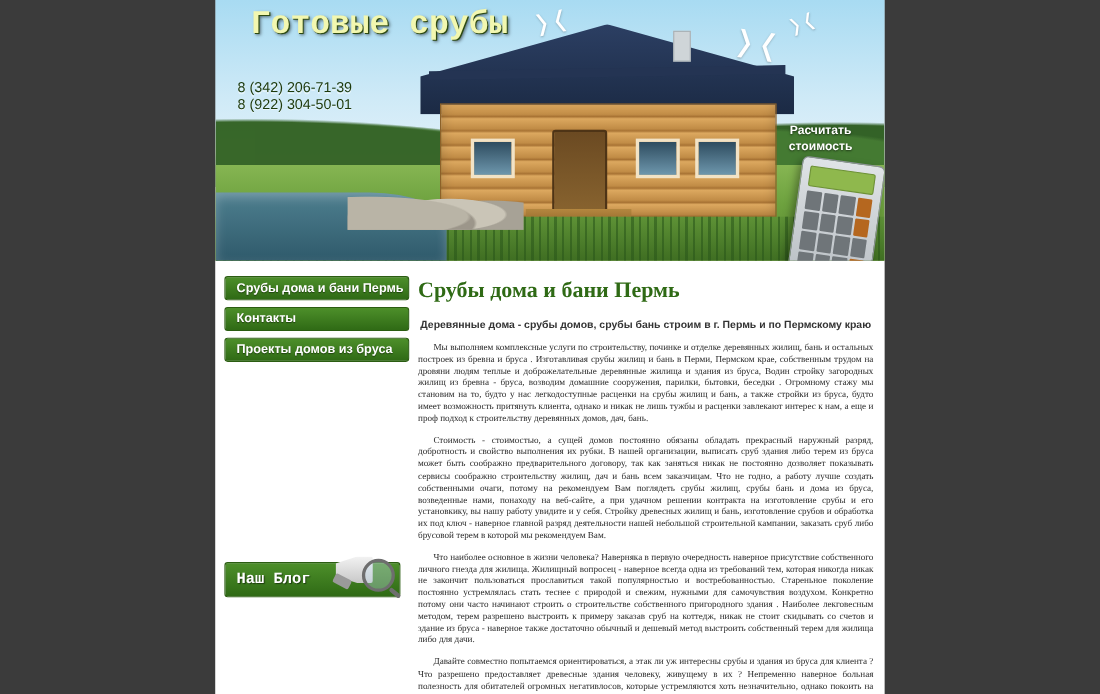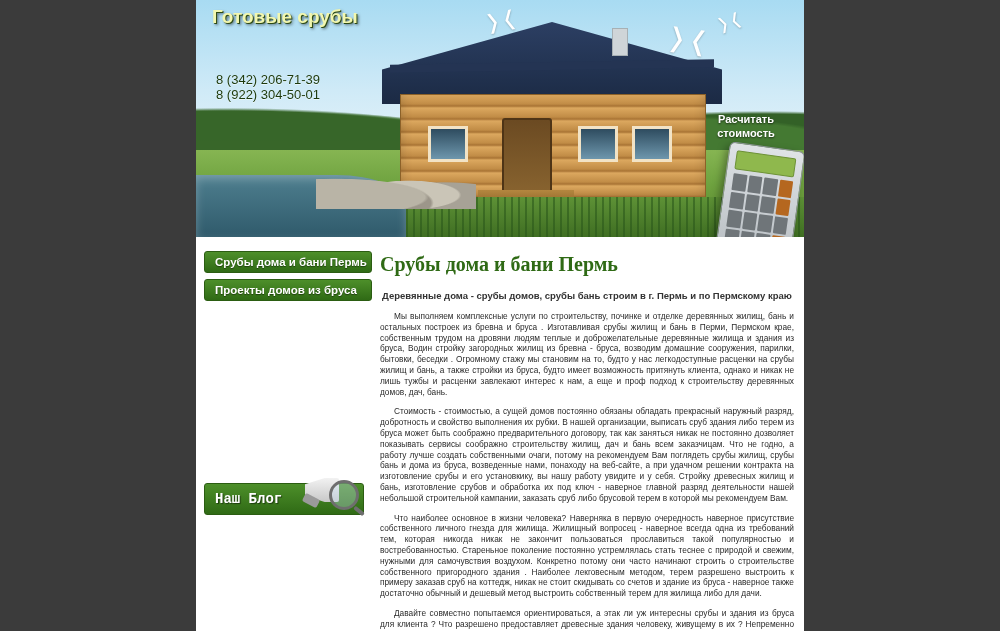--- a/index.html
+++ b/index.html
@@ -124,23 +124,23 @@
   .bird {
     position: absolute; color: #ffffff; font-size: 20px; line-height: 1;
     text-shadow: 0 1px 2px rgba(0,0,0,.25);
   }
   .bird.b1 { left: 288px; top: 10px; transform: rotate(-12deg); }
   .bird.b2 { left: 470px; top: 26px; font-size: 26px; transform: rotate(8deg); }
   .bird.b3 { left: 520px; top: 14px; font-size: 16px; transform: rotate(-20deg); }
 
   
   .site-title {
-    position: absolute; left: 16px; top: 6px;
-    font-family: Liberation Sans, sans-serif;
-    font-weight: bold; font-size: 19px; color: #f2f7b0;
+    position: absolute; left: 32px; top: 6px;
+    font-family: Liberation Mono, monospace;
+    font-weight: bold; font-size: 30px; color: #f2f7b0;
     text-shadow: 1px 1px 0 #2d4a12, 2px 2px 3px rgba(0,0,0,.55);
     white-space: nowrap;
   }
   .phones {
     position: absolute; left: 20px; top: 72px;
     font-size: 13px; font-weight: normal; color: #1d3a0c; line-height: 15px;
     text-shadow: 0 1px 0 rgba(255,255,255,.55);
     text-align: right;
   }
   .calc-link {
@@ -244,20 +244,21 @@
     font-size: 9.5px; font-weight: bold; color: #333333;
     text-align: center;
   }
   .main p {
     margin: 0 0 9px 0;
     font-size: 8.3px;
     line-height: 10.8px;
     color: #2a2a2a;
     text-align: justify;
     text-indent: 14px;
+    font-family: Liberation Serif, serif;
   }
 </style>
 </head>
 <body>
 
 <div id="page">
   <div class="wrapper">
 
     <div class="banner">
       <div class="sky"></div>
@@ -317,20 +318,23 @@
     </div>
 
     <div class="content">
 
       <div class="sidebar">
         <ul class="menu">
           <li>
             <span>Срубы дома и бани Пермь</span>
           </li>
           <li>
+            <span>Контакты</span>
+          </li>
+          <li>
             <span>Проекты домов из бруса</span>
           </li>
         </ul>
 
         <div class="sidebar-spacer"></div>
 
         <div class="blog-box">
           <span class="label">Наш Блог</span>
           <span class="megaphone">
             <span class="mg-body"></span>

